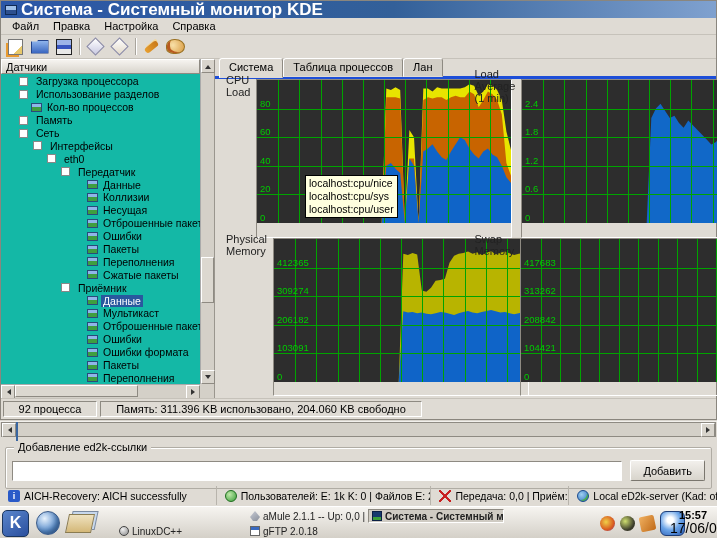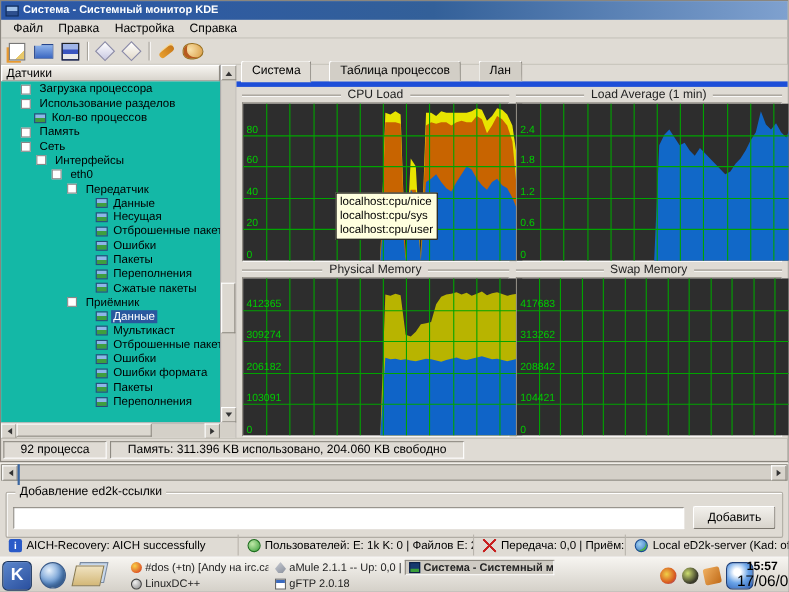--- a/index.html
+++ b/index.html
@@ -7,21 +7,21 @@
   .screen{position:relative;width:717px;height:538px;overflow:hidden;
     font-family:"Liberation Sans",sans-serif;background:#d9d5ce;color:#000;}
 
   
   .win{position:absolute;left:0;top:0;width:717px;height:420px;background:#dfdbd4;
     border:1px solid #8a867e;display:flex;flex-direction:column;}
   .titlebar{height:17px;display:flex;align-items:center;gap:4px;padding:0 4px;
     background:linear-gradient(90deg,#2b57a7 0%,#336099 55%,#7fa1cf 100%);}
   .win-icon{width:12px;height:10px;background:linear-gradient(180deg,#9fc0e8 50%,#2d4f8e 50%);
     border:1px solid #102a55;}
-  .title-text{color:#fff;font-weight:bold;font-size:10px;white-space:nowrap;}
+  .title-text{color:#fff;font-weight:bold;font-size:17px;white-space:nowrap;}
   .menubar{height:17px;display:flex;align-items:center;padding-left:4px;border-bottom:1px solid #c6c2ba;}
   .menu-item{font-size:11px;padding:1px 7px;cursor:default;}
   .toolbar{height:24px;display:flex;align-items:center;gap:1px;padding:1px 3px;border-bottom:1px solid #c6c2ba;}
   .tbi{width:23px;height:21px;display:flex;align-items:center;justify-content:center;}
   .tb-sep{width:7px;height:21px;}
   .tb-sep::before{content:"";display:block;width:1px;height:17px;margin:auto;
     background:#a8a49c;box-shadow:1px 0 0 #fff;}
   .tb-new::before{content:"";width:13px;height:14px;background:linear-gradient(135deg,#fff 70%,#e8c86a 70%);
     border:1px solid #777;display:block;box-shadow:-3px 3px 0 -1px #e89a30;}
   .tb-open::before{content:"";width:16px;height:12px;display:block;background:linear-gradient(180deg,#8fb4ec,#3a66c0);
@@ -68,27 +68,27 @@
     border:1px solid #888;background:#fff;color:#333;}
   .e-none{visibility:hidden;}
   .sic{flex:none;width:0;height:0;}
   .s-sensor{width:11px;height:9px;border:1px solid #2a4a7a;
     background:linear-gradient(180deg,#8fb6e8 45%,#3f9e3f 45%);}
   .tlabel{padding:0 2px;}
   .st-selected{background:#29589e;color:#fff;}
 
   
   .content{flex:1;display:flex;flex-direction:column;min-width:0;background:#dfdbd4;}
-  .tabbar{height:20px;display:flex;align-items:flex-end;padding-left:4px;gap:16px;
-    border-bottom:5px solid #1d4ed8;}
+  .tabbar{height:20px;display:flex;align-items:center;padding-left:4px;gap:0;
+    border-bottom:3px solid #1d4ed8;}
   .tab{font-size:11px;padding:2px 9px 3px;border:1px solid;border-color:#fff #8e8a82 #dfdbd4 #fff;
     background:#d2cec6;border-radius:3px 3px 0 0;}
   .t-active{background:#dfdbd4;font-weight:normal;padding-bottom:4px;margin-bottom:-1px;}
   .charts{flex:1;display:grid;grid-template-columns:1fr 1fr;grid-template-rows:1fr 1fr;padding:0 2px 2px;}
-  .chart-cell{display:flex;flex-direction:column;padding:0 3px;min-width:0;min-height:0;position:relative;}
+  .chart-cell{display:flex;flex-direction:row;padding:0 3px;min-width:0;min-height:0;position:relative;}
   .chart-title{height:14px;display:flex;align-items:center;font-size:11px;color:#222;gap:6px;}
   .chart-title::before,.chart-title::after{content:"";flex:1;border-top:1px solid #98948c;
     box-shadow:0 1px 0 #fff;}
   .plot{flex:1;border:1px solid;border-color:#8e8a82 #fff #fff #8e8a82;min-height:0;position:relative;}
   .plot svg{display:block;}
   .tooltip{position:absolute;left:88px;top:96px;z-index:5;background:#ffffdf;border:1px solid #000;
     font-size:10.5px;line-height:13px;padding:1px 3px;color:#000;}
 
   .statusbar{height:21px;display:flex;gap:3px;padding:2px 2px;border-top:1px solid #c6c2ba;}
   .status-cell{border:1px solid;border-color:#8e8a82 #fff #fff #8e8a82;font-size:11px;
@@ -264,20 +264,26 @@
               <span class="tlabel">Передатчик</span>
             </div>
 
             <div class="trow">
               <span class="ind d5"></span>
               <span class="exp e-none"></span>
               <span class="sic s-sensor"></span>
               <span class="tlabel">Данные</span>
             </div>
 
+            <div class="trow">
+              <span class="ind d5"></span>
+              <span class="exp e-none"></span>
+              <span class="sic s-sensor"></span>
+              <span class="tlabel">Коллизии</span>
+            </div>
 
             <div class="trow">
               <span class="ind d5"></span>
               <span class="exp e-none"></span>
               <span class="sic s-sensor"></span>
               <span class="tlabel">Несущая</span>
             </div>
 
             <div class="trow">
               <span class="ind d5"></span>
@@ -566,24 +572,20 @@
     </div>
   </div>
 
   <div class="taskbar">
     <div class="launchers">
       <span class="kmenu">K</span>
       <span class="globe"></span>
       <span class="files"></span>
     </div>
     <div class="tasks">
-      <span class="task" style="left:0;top:1px;width:128px;">
-        <span class="tic tic-konversation"></span>
-        <span>#dos (+tn) [Andy на irc.ca</span>
-      </span>
       <span class="task" style="left:131px;top:1px;width:119px;">
         <span class="tic tic-amule"></span>
         <span>aMule 2.1.1 -- Up: 0,0 | Dow</span>
       </span>
       <span class="task active" style="left:252px;top:1px;width:136px;">
         <span class="tic tic-ksysguard"></span>
         <span>Система - Системный м</span>
       </span>
       <span class="task" style="left:0;top:16px;width:128px;">
         <span class="tic tic-linuxdc"></span>

